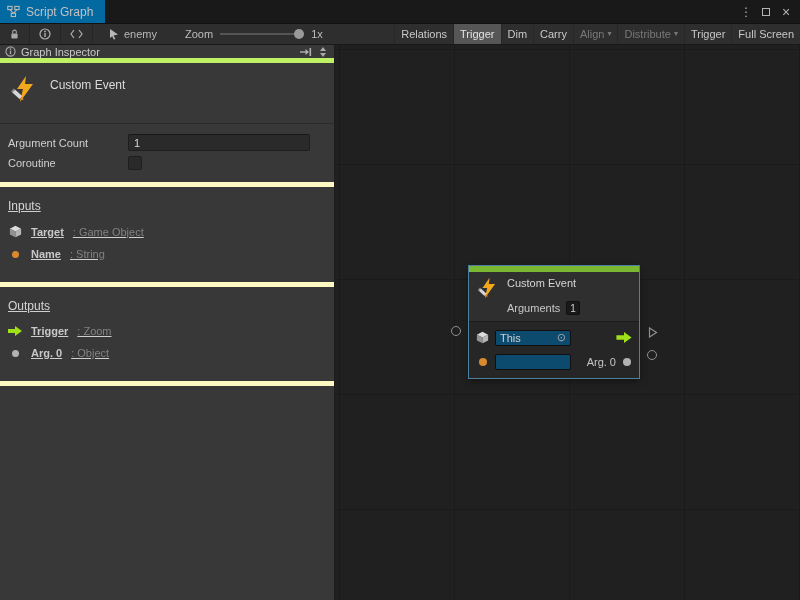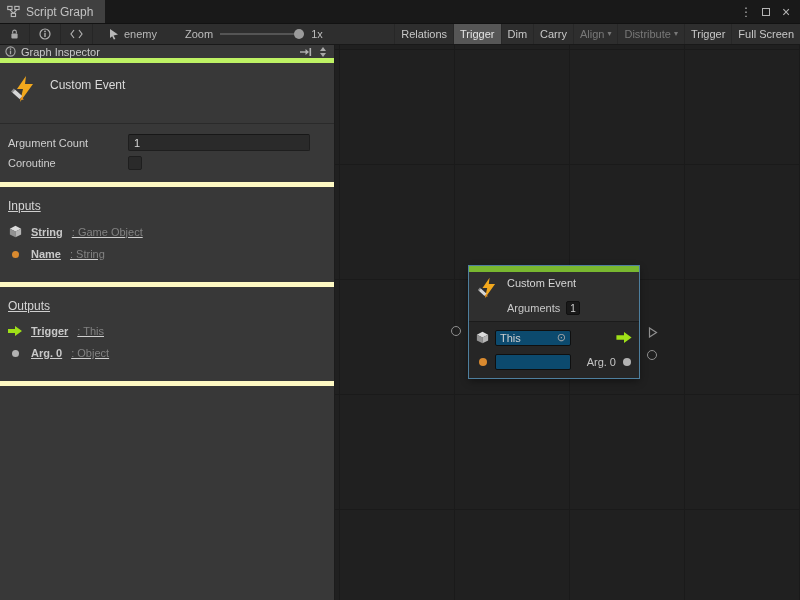--- a/index.html
+++ b/index.html
@@ -11,21 +11,21 @@
     -webkit-font-smoothing:antialiased;
   }
   .window { width:800px; height:600px; display:flex; flex-direction:column; }
 
   
   .tabbar {
     height:23px; flex:none; background:#191919;
     display:flex; align-items:stretch; font-size:12px; color:#c2c2c2;
   }
   .tab {
-    background:#404040; display:flex; align-items:center; gap:6px;
+    background:#0369a1; display:flex; align-items:center; gap:6px;
     padding:0 12px 0 7px;
   }
   .tab-spacer { flex:1; }
   .win-controls { display:flex; align-items:center; gap:4px; padding-right:6px; color:#b4b4b4; }
   .win-btn { width:16px; height:16px; display:flex; align-items:center; justify-content:center; font-size:12px; }
   .max-box { width:8px; height:8px; border:1px solid #b4b4b4; }
 
   
   .toolbar {
     height:22px; flex:none; background:#2e2e2e;
@@ -292,42 +292,42 @@
       <div class="ports bordered">
         <div class="ports-heading">Inputs</div>
         <div class="port-item">
           <span class="port-icon-col">
             <svg width="13" height="13" viewBox="0 0 12 12">
               <polygon points="6,0.8 11.2,3.4 6,6 0.8,3.4" fill="#dcdcdc"></polygon>
               <polygon points="0.8,3.4 6,6 6,11.4 0.8,8.8" fill="#929292"></polygon>
               <polygon points="11.2,3.4 6,6 6,11.4 11.2,8.8" fill="#b6b6b6"></polygon>
             </svg>
           </span>
-          <span class="port-name">String</span>
+          <span class="port-name">Target</span>
           <span class="port-type">: Game Object</span>
         </div>
         <div class="port-item">
           <span class="port-icon-col">
               <span class="dot sm orange"></span>
             </span>
           <span class="port-name">Name</span>
           <span class="port-type">: String</span>
         </div>
       </div>
 
       <div class="ports bordered">
         <div class="ports-heading">Outputs</div>
         <div class="port-item">
           <span class="port-icon-col">
             <svg width="14" height="12" viewBox="0 0 14 12">
               <polygon points="0,4 7,4 7,1 14,6 7,11 7,8 0,8" fill="#9fe018"></polygon>
             </svg>
           </span>
           <span class="port-name">Trigger</span>
-          <span class="port-type">: This</span>
+          <span class="port-type">: Zoom</span>
         </div>
         <div class="port-item">
           <span class="port-icon-col">
               <span class="dot sm gray"></span>
             </span>
           <span class="port-name">Arg. 0</span>
           <span class="port-type">: Object</span>
         </div>
       </div>
     </div>

